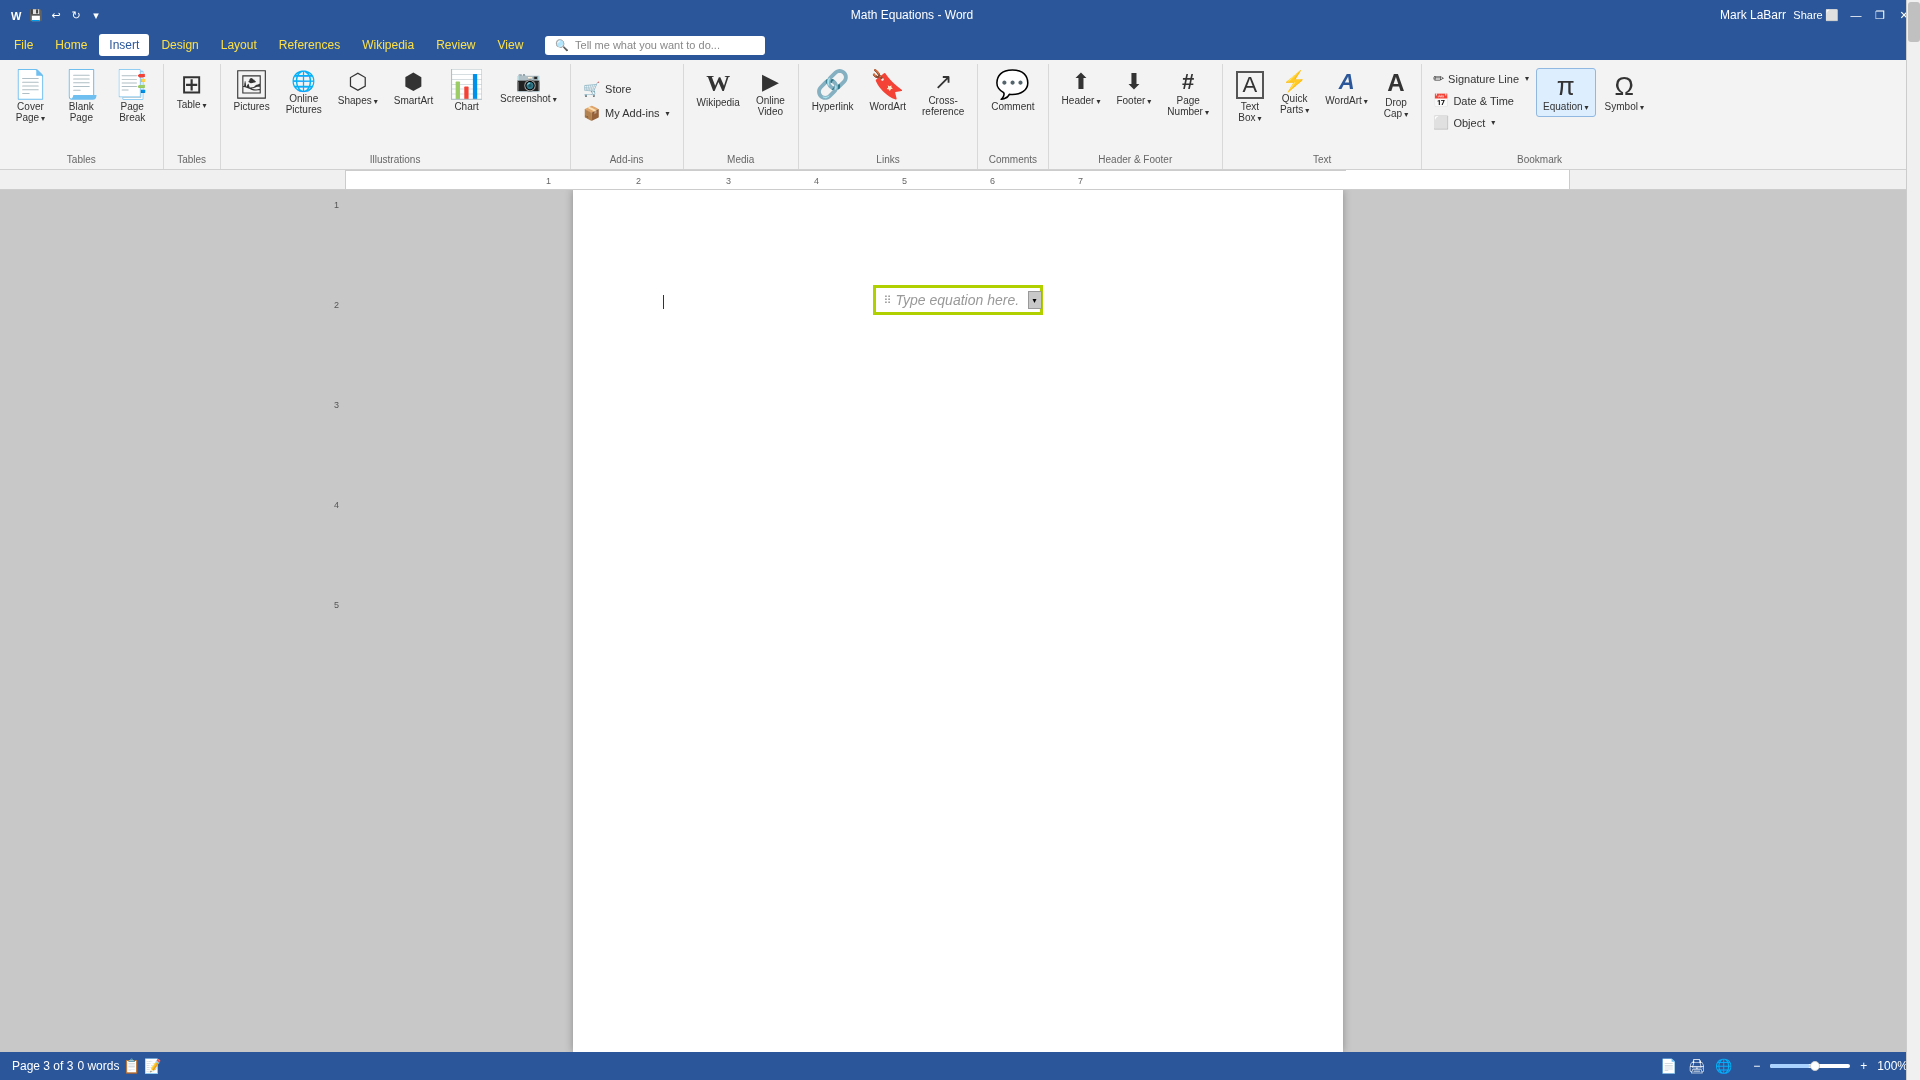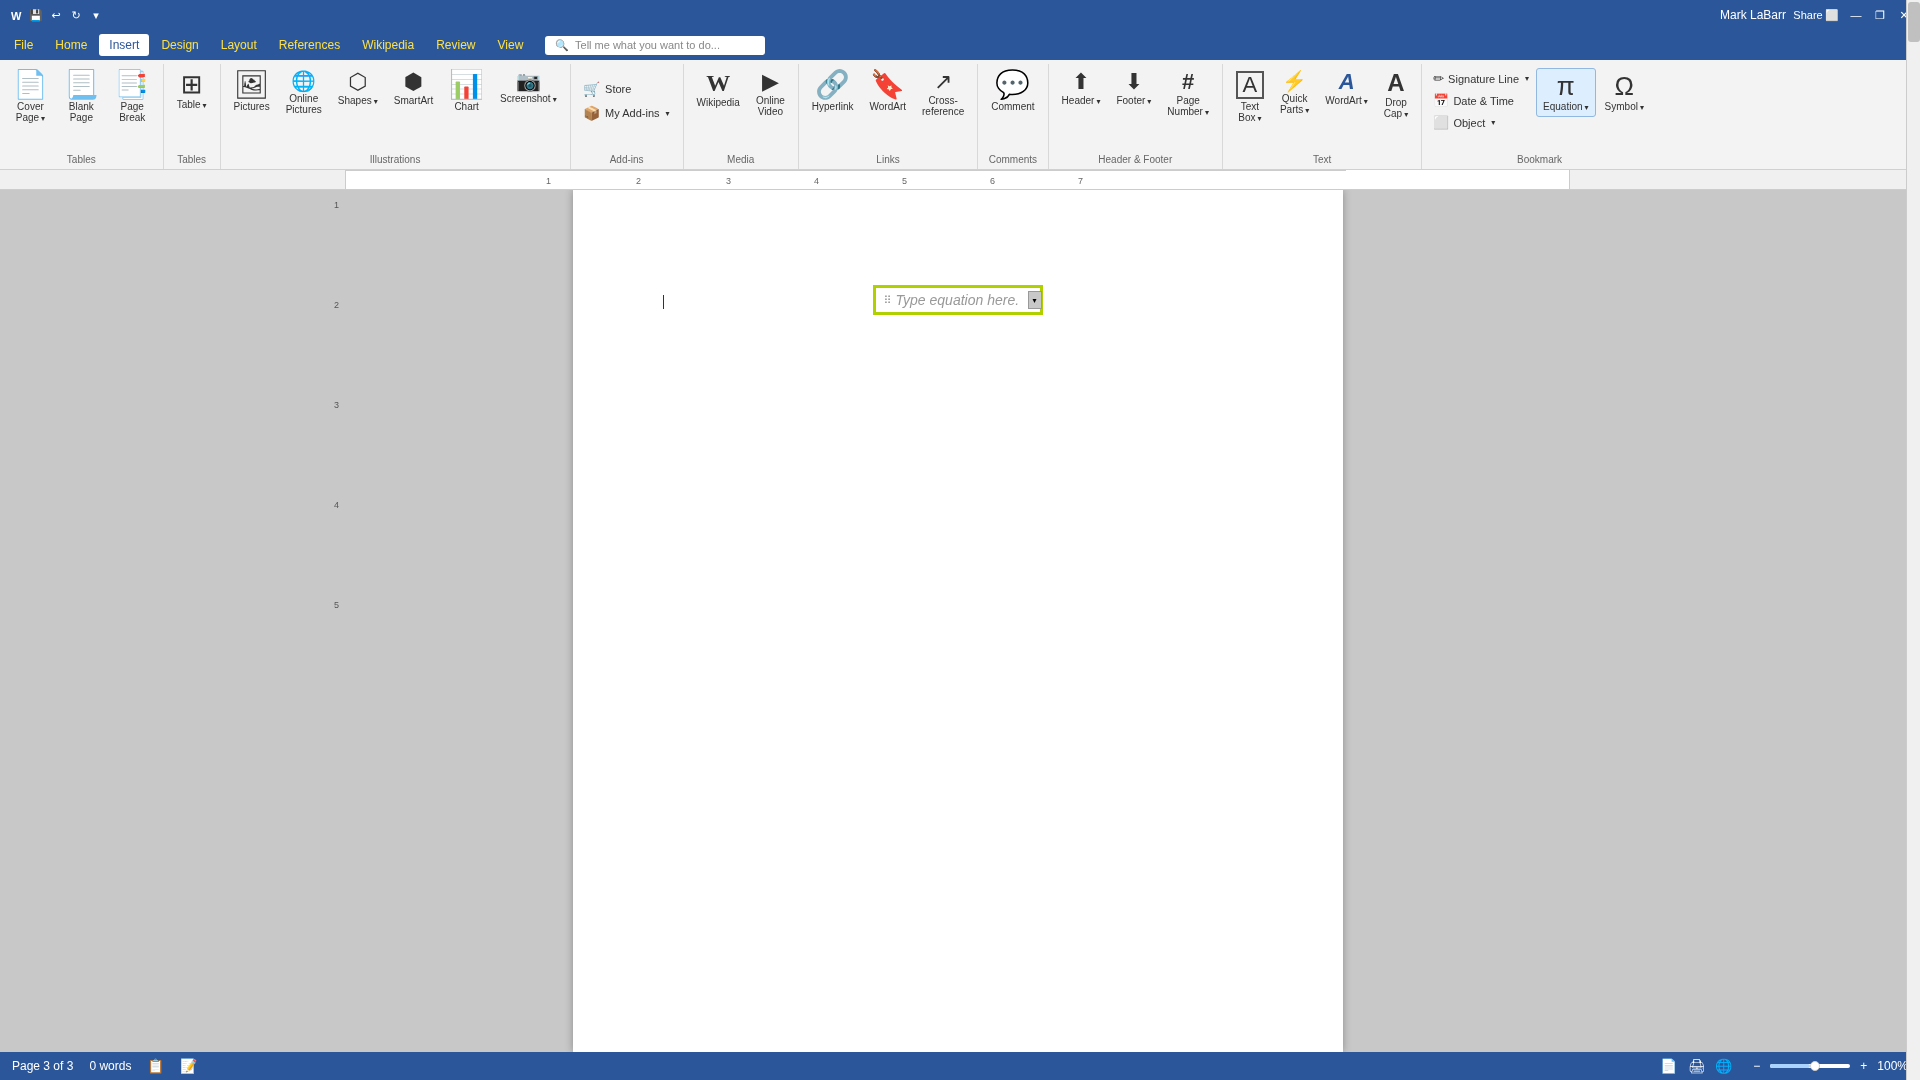--- a/index.html
+++ b/index.html
@@ -185,21 +185,21 @@
     #status-bar {
       height: 28px;
       background: #2b579a;
       display: flex;
       align-items: center;
       padding: 0 12px;
       color: white;
       font-size: 12px;
       justify-content: space-between;
     }
-    #status-left { display: flex; align-items: center; gap: 16px; }
+    #status-left { display: flex; align-items: center; gap: 4px; }
     #status-right { display: flex; align-items: center; gap: 10px; }
     .status-icon { font-size: 14px; cursor: pointer; }
 
     .dropdown-arrow { font-size: 8px; margin-left: 2px; }
     .store-addin-btn {
       display: flex;
       align-items: center;
       gap: 4px;
       padding: 2px 6px;
       cursor: pointer;
@@ -232,20 +232,21 @@
       <svg width="16" height="16" viewBox="0 0 16 16">
           <rect width="16" height="16" fill="#2b579a"></rect>
           <text x="3" y="13" font-size="11" fill="white" font-weight="bold">W</text>
         </svg>
     </div>
     <div class="title-icon">💾</div>
     <div class="title-icon">↩</div>
     <div class="title-icon">↻</div>
     <div class="title-icon">▾</div>
   </div>
+  <div class="title">Math Equations - Word</div>
   <div class="right-icons">
     <span style="font-size:12px;margin-right:6px;">Mark LaBarr</span>
     <div class="title-icon" style="font-size:11px;">
       <span>Share</span>
     </div>
     <div class="title-icon">⬜</div>
     <div class="title-icon">—</div>
     <div class="title-icon">❐</div>
     <div class="title-icon">✕</div>
   </div>

